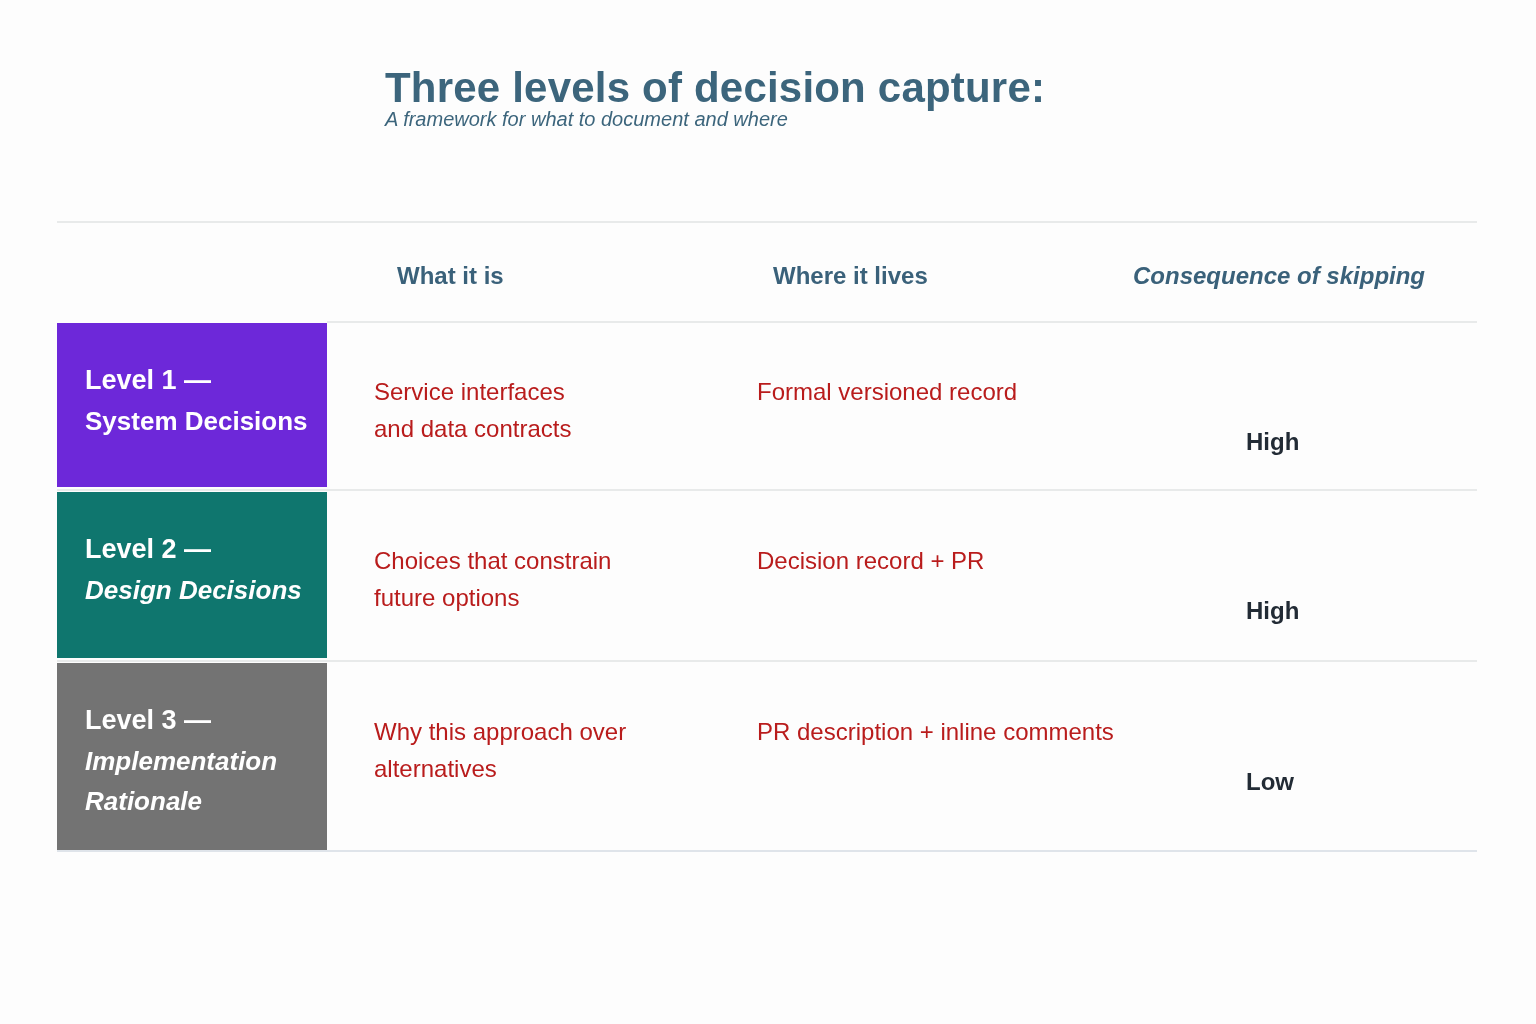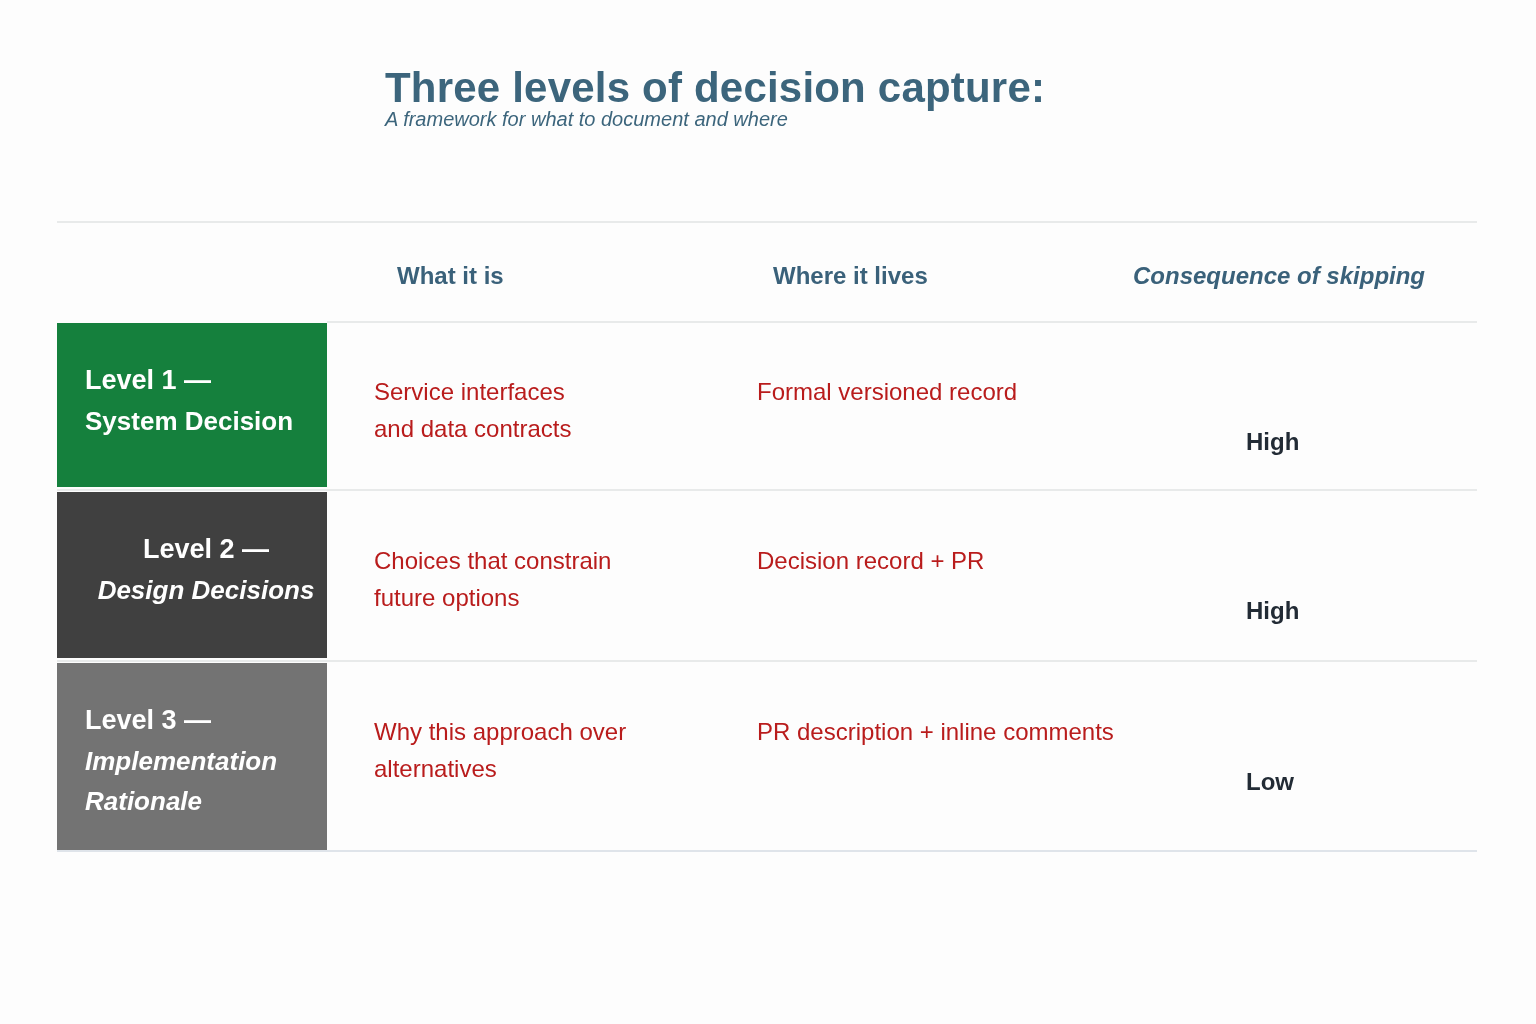--- a/index.html
+++ b/index.html
@@ -89,37 +89,37 @@
 
 <div class="divider top"></div>
 
 <div class="col-header what">What it is</div>
 <div class="col-header where">Where it lives</div>
 <div class="col-header consequence">Consequence of skipping</div>
 
 <div class="divider r1-top"></div>
 
 <div class="row r1">
-  <div class="level-block" style="background: #15803d;">
+  <div class="level-block" style="background: #6d28d9;">
     <div class="level-title">Level 1 —</div>
-    <div class="level-name">System Decision</div>
+    <div class="level-name">System Decisions</div>
     <div class="level-name"></div>
   </div>
   <div class="cell what">
     <div>Service interfaces</div>
     <div>and data contracts</div>
   </div>
   <div class="cell where">Formal versioned record</div>
   <div class="cell consequence">High</div>
 </div>
 
 <div class="divider r1-bot"></div>
 
 <div class="row r2">
-  <div class="level-block" style="background: #404040; text-align: center;">
+  <div class="level-block" style="background: #0f766e;">
     <div class="level-title">Level 2 —</div>
     <div class="level-name italic">Design Decisions</div>
     <div class="level-name italic"></div>
   </div>
   <div class="cell what">
     <div>Choices that constrain</div>
     <div>future options</div>
   </div>
   <div class="cell where">Decision record + PR</div>
   <div class="cell consequence">High</div>

